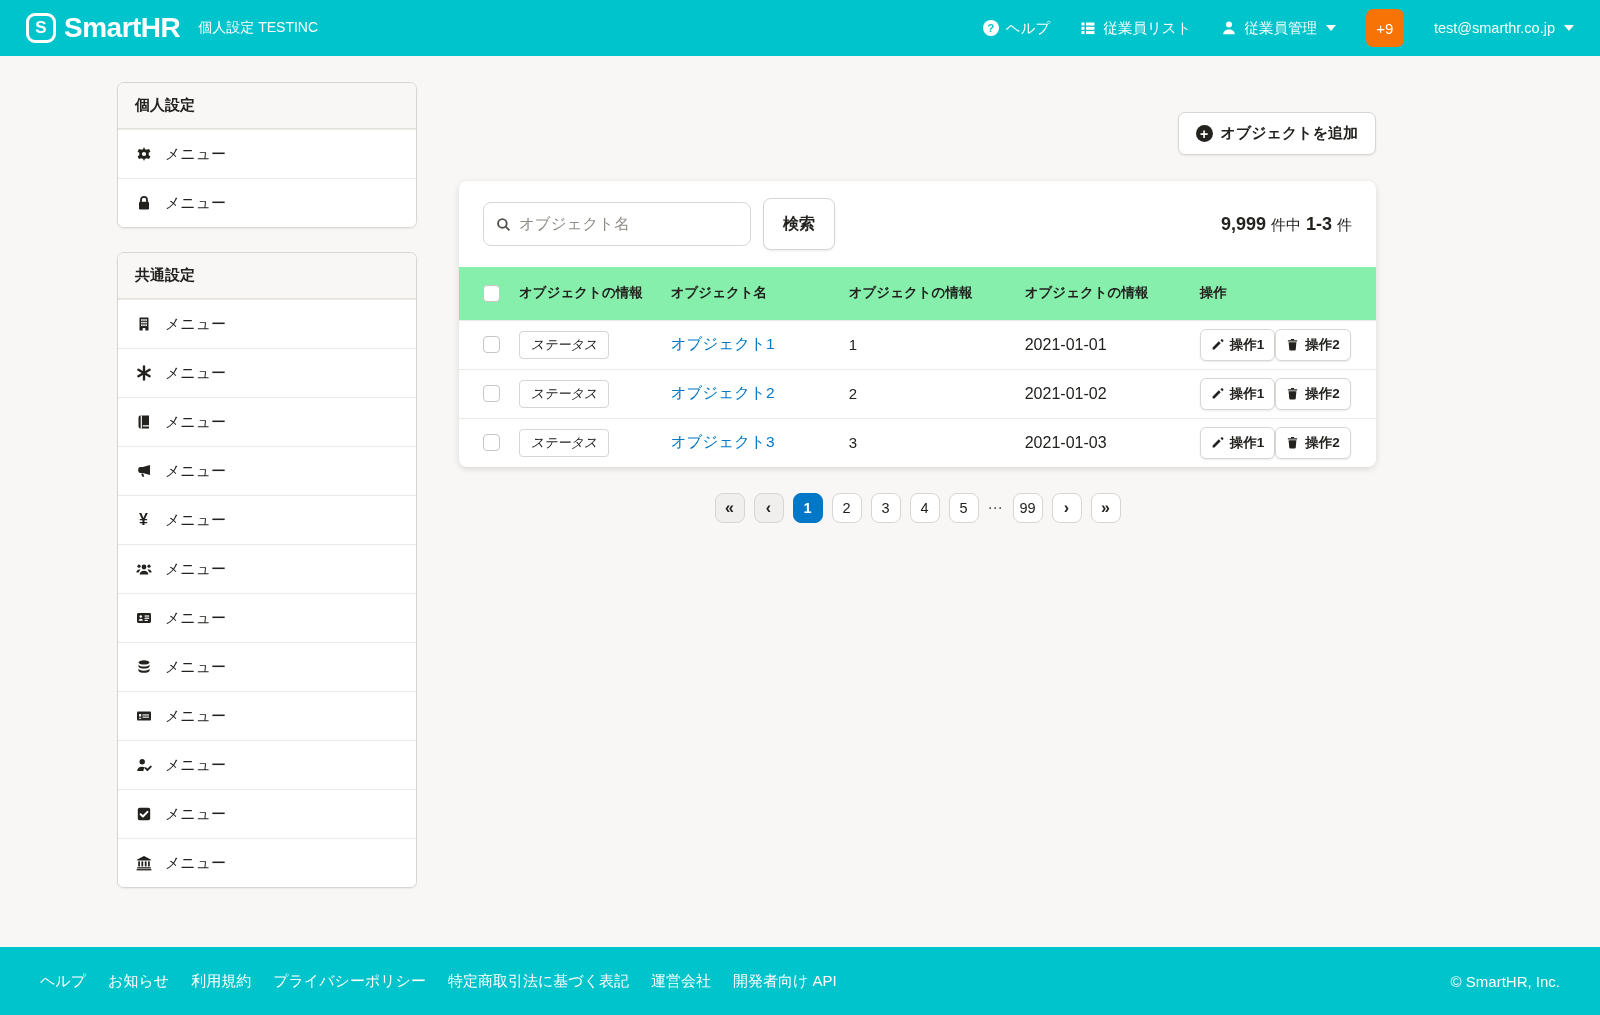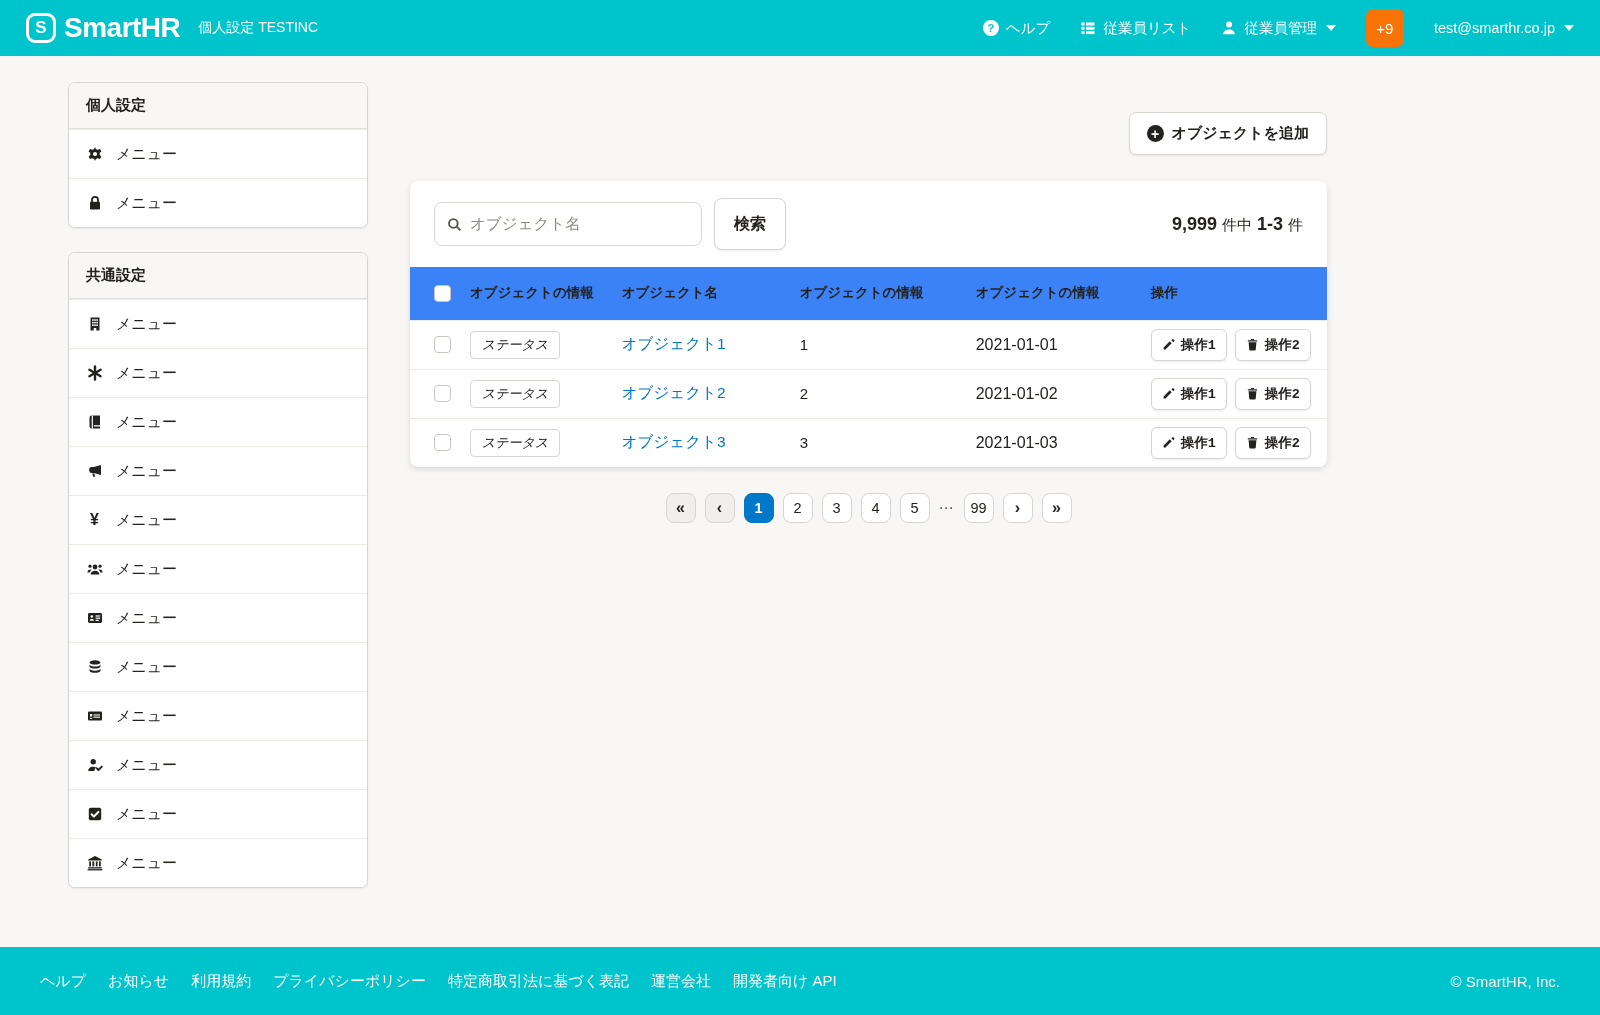--- a/index.html
+++ b/index.html
@@ -31,21 +31,21 @@
   }
   .caret-down {
     width:0; height:0; border-left:5px solid transparent; border-right:5px solid transparent;
     border-top:6px solid #fff; display:inline-block; margin-left:2px;
   }
   .notif-badge {
     min-width:38px; height:38px; background:#f77305; border-radius:7px; color:#fff;
     display:flex; align-items:center; justify-content:center; font-size:15px; cursor:pointer;
   }
   
-  .content { flex:1 1 auto; display:flex; align-items:flex-start; padding-left:68px; }
+  .content { flex:1 1 auto; display:flex; align-items:flex-start; padding-left:117px; }
   
   .sidebar { width:300px; flex:0 0 auto; margin-top:26px; }
   .side-card {
     background:#fff; border:1px solid #d8d6d3; border-radius:7px; overflow:hidden;
     box-shadow:0 1px 2px rgba(0,0,0,.06); margin-bottom:24px;
   }
   .side-card-header {
     background:#f8f7f6; padding:13px 17px; font-size:15px; font-weight:bold;
     border-bottom:1px solid #e3e1de;
   }
@@ -87,40 +87,40 @@
   .search-box input {
     border:none; outline:none; font-family:inherit; font-size:15.5px; width:100%; color:#23221f;
   }
   .search-box input::placeholder { color:#8e8b85; }
   .search-btn { margin-left:12px; height:52px; padding:0 19px; font-size:16px; border-radius:8px; }
   .result-count { margin-left:auto; font-size:15px; display:flex; align-items:baseline; gap:5px; }
   .result-count b { font-size:18px; }
   
   table { width:100%; border-collapse:collapse; }
   thead th {
-    background:#3b82f6; font-size:13.5px; font-weight:bold; text-align:left;
+    background:#86efac; font-size:13.5px; font-weight:bold; text-align:left;
     height:53px; padding:0 14px; white-space:nowrap;
   }
   tbody td { height:49px; padding:0 14px; border-top:1px solid #eceae7; font-size:15px; }
   th.col-check, td.col-check { width:46px; padding-left:24px; padding-right:0; }
   .col-status { width:144px; }
   .col-name { width:178px; }
   .col-info { width:176px; }
   .col-date { width:175px; }
   input[type=checkbox] {
     appearance:none; -webkit-appearance:none; width:17px; height:17px;
     border:1.5px solid #c9c6c2; border-radius:4px; background:#fff; cursor:pointer; display:block;
   }
   .status-badge {
     display:inline-block; border:1px solid #d8d6d3; border-radius:4px; background:#fff;
     padding:4px 11px; font-size:13px; color:#23221f;font-style:italic;
   }
   .obj-link { color:#0077c7; font-size:15.5px; text-decoration:none; cursor:pointer; }
   .date-cell { font-size:16px; }
-  .ops { display:flex; gap:8px;font-family:Liberation Mono, monospace; }
+  .ops { display:flex; gap:0; }
   .op-btn { padding:6px 10px; font-size:13.5px; border-radius:6px; gap:6px; }
   .op-btn svg { width:13px; height:13px; fill:#23221f; }
   
   .pagination { display:flex; justify-content:center; align-items:center; gap:9px; margin-top:26px; }
   .page-btn {
     min-width:30px; height:30px; border:1px solid #d8d6d3; border-radius:8px; background:#fff;
     font-family:inherit; font-size:14.5px; color:#23221f; cursor:pointer;
     display:inline-flex; align-items:center; justify-content:center; padding:0 5px;
   }
   .page-btn.nav-chev { font-size:16px; font-weight:bold; }

